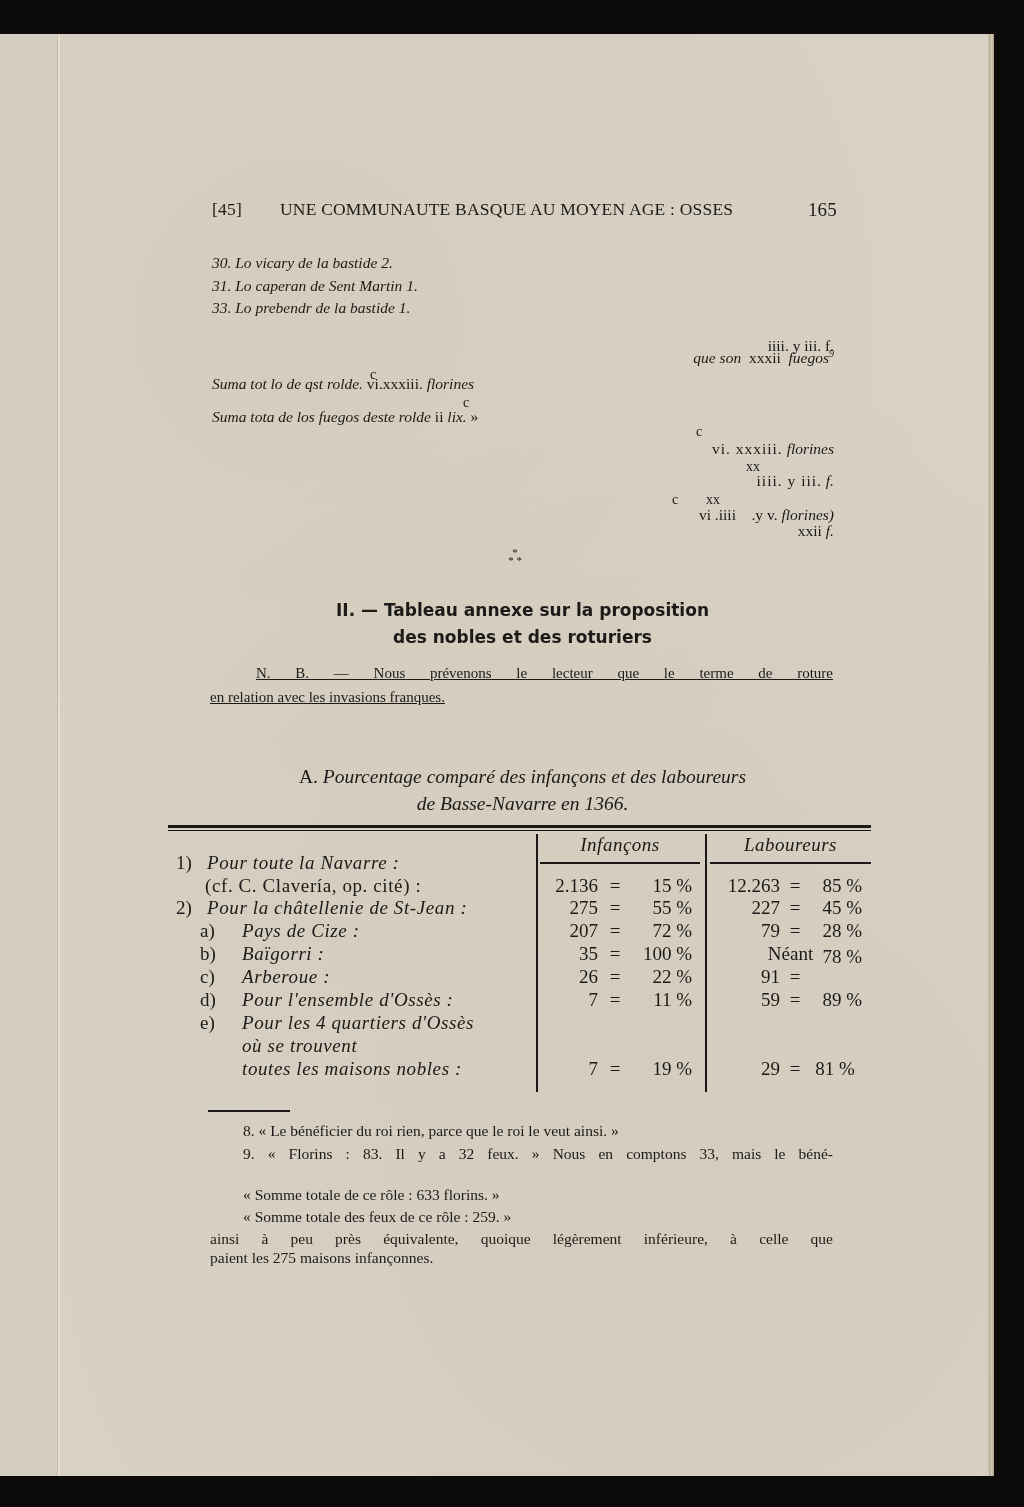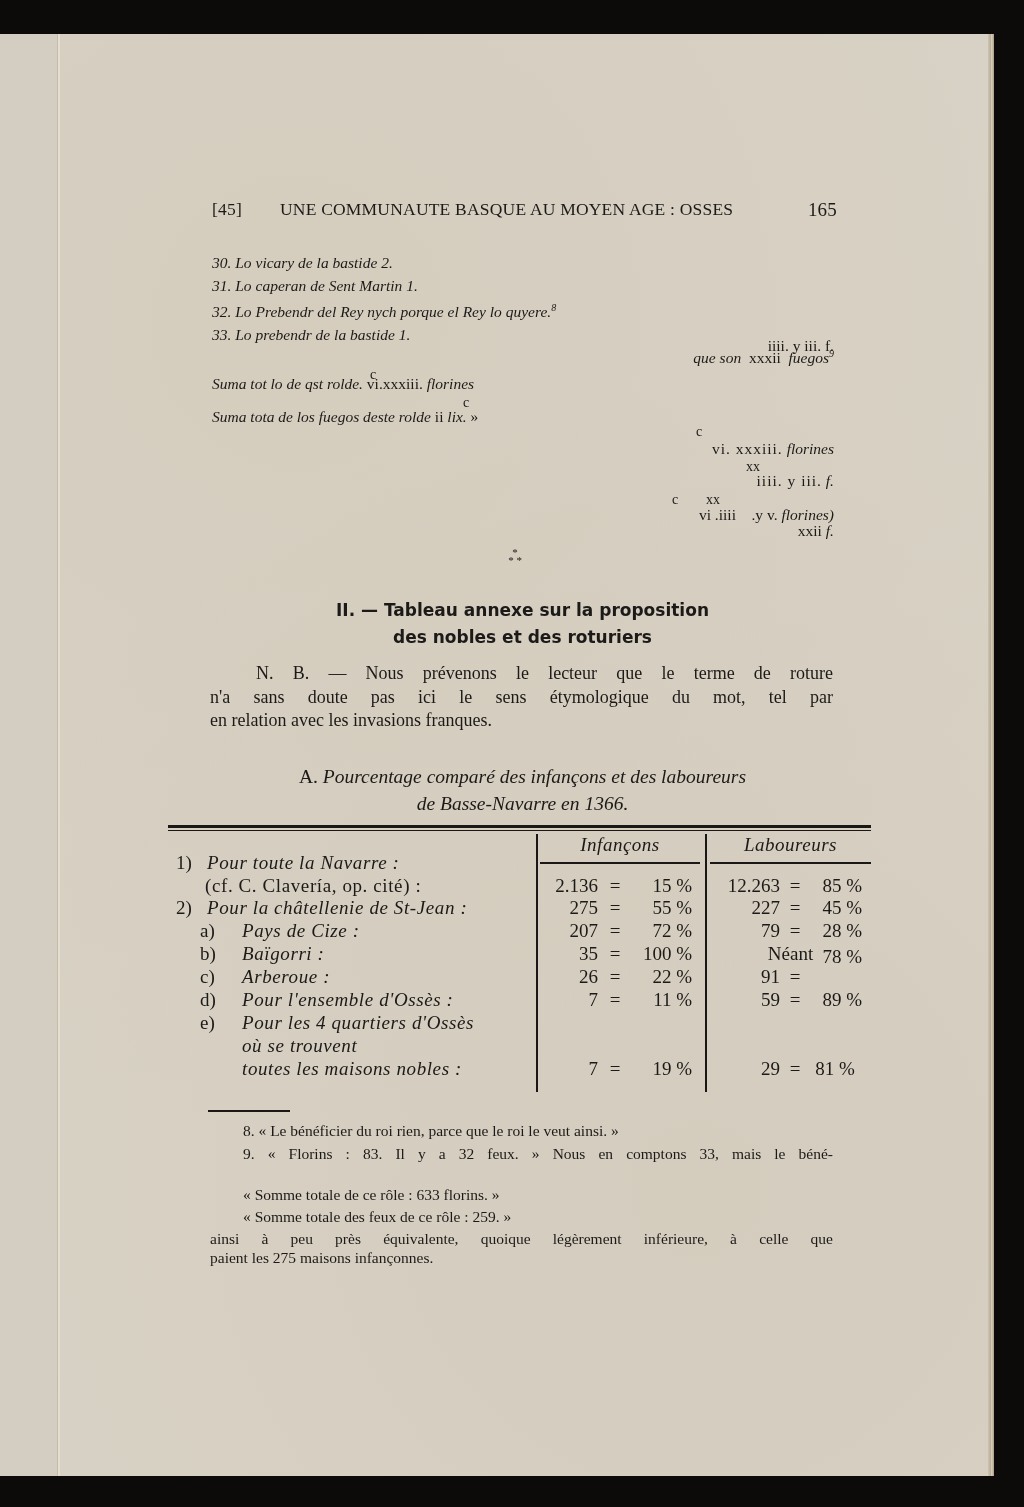--- a/index.html
+++ b/index.html
@@ -35,21 +35,21 @@
   .run-head .pg { position:absolute; right:0; font-size:19px; top:0; }
   .lst { font-size:15.5px; line-height:22.5px; left:212px; top:252px; }
   .rt { font-size:15.5px; text-align:right; right:190px; }
   .sup { font-size:10px; vertical-align:super; font-style:italic; }
   .smallc { font-size:14px; position:absolute; }
   .stars { left:500px; top:548px; font-size:11px; line-height:8px; text-align:center; width:30px; }
   .section-head {
     left:210px; width:625px; text-align:center;
     font-family:"DejaVu Sans", "Liberation Sans", sans-serif; font-weight:bold; font-size:17px;
   }
-  .para { left:210px; width:623px; font-size:18px; line-height:23.5px; white-space:normal; text-align:justify; }
+  .para { left:210px; width:623px; font-size:15px; line-height:23.5px; white-space:normal; text-align:justify;text-decoration:underline; }
   .para .line { display:block; text-align:justify; text-align-last:justify; height:23.5px; }
   .para .line.last { text-align-last:left; }
   .caption { left:210px; width:625px; text-align:center; font-size:19.5px; }
   .rule-top { position:absolute; left:168px; top:825px; width:703px; height:3px; background:#1a1816; }
   .rule-top2 { position:absolute; left:168px; top:830px; width:703px; height:1px; background:#1a1816; }
   .vline { position:absolute; width:2px; background:#1a1816; }
   .hline { position:absolute; height:2px; background:#1a1816; }
   .cell { position:absolute; font-size:19px; white-space:nowrap; }
   .fn-rule { position:absolute; left:208px; top:1110px; width:82px; height:1.5px; background:#1a1816; }
   .fn { left:210px; width:623px; font-size:15.5px; line-height:19px; white-space:normal; text-align:justify; }
@@ -66,21 +66,20 @@
 
 <div class="abs run-head">
   <span class="num">[45]</span>
   <span class="title">UNE COMMUNAUTE BASQUE AU MOYEN AGE : OSSES</span>
   <span class="pg">165</span>
 </div>
 
 <div class="abs lst it">
   <div>30. Lo vicary de la bastide 2.</div>
   <div>31. Lo caperan de Sent Martin 1.</div>
-  <div><span>32. Lo Prebendr del Rey nych porque el Rey lo quyere.</span><span class="sup">8</span></div>
   <div>33. Lo prebendr de la bastide 1.</div>
 </div>
 
 <div class="abs rt" style="top:337px;">
   <span>iiii. y iii. f.</span>
 </div>
 <div class="abs rt" style="top:348px;">
   <span class="it">que son</span>&nbsp;
   <span>xxxii</span>&nbsp;
   <span class="it">fuegos</span><span class="sup">9</span>
@@ -125,21 +124,20 @@
 <div class="abs stars">
   <div>*</div>
   <div>* *</div>
 </div>
 
 <div class="abs section-head" style="top:600px;">II. — Tableau annexe sur la proposition</div>
 <div class="abs section-head" style="top:627px;">des nobles et des roturiers</div>
 
 <div class="abs para" style="top:662px;">
   <span class="line" style="padding-left:46px; box-sizing:border-box;">N. B. — Nous prévenons le lecteur que le terme de roture</span>
-  <span class="line">n'a sans doute pas ici le sens étymologique du mot, tel par</span>
   <span class="line last">en relation avec les invasions franques.</span>
 </div>
 
 <div class="abs caption" style="top:766px;">
   <span>A.</span>
   <span class="it">Pourcentage comparé des infançons et des laboureurs</span>
 </div>
 <div class="abs caption it" style="top:793px;">de Basse-Navarre en 1366.</div>
 
 <div class="rule-top"></div>

